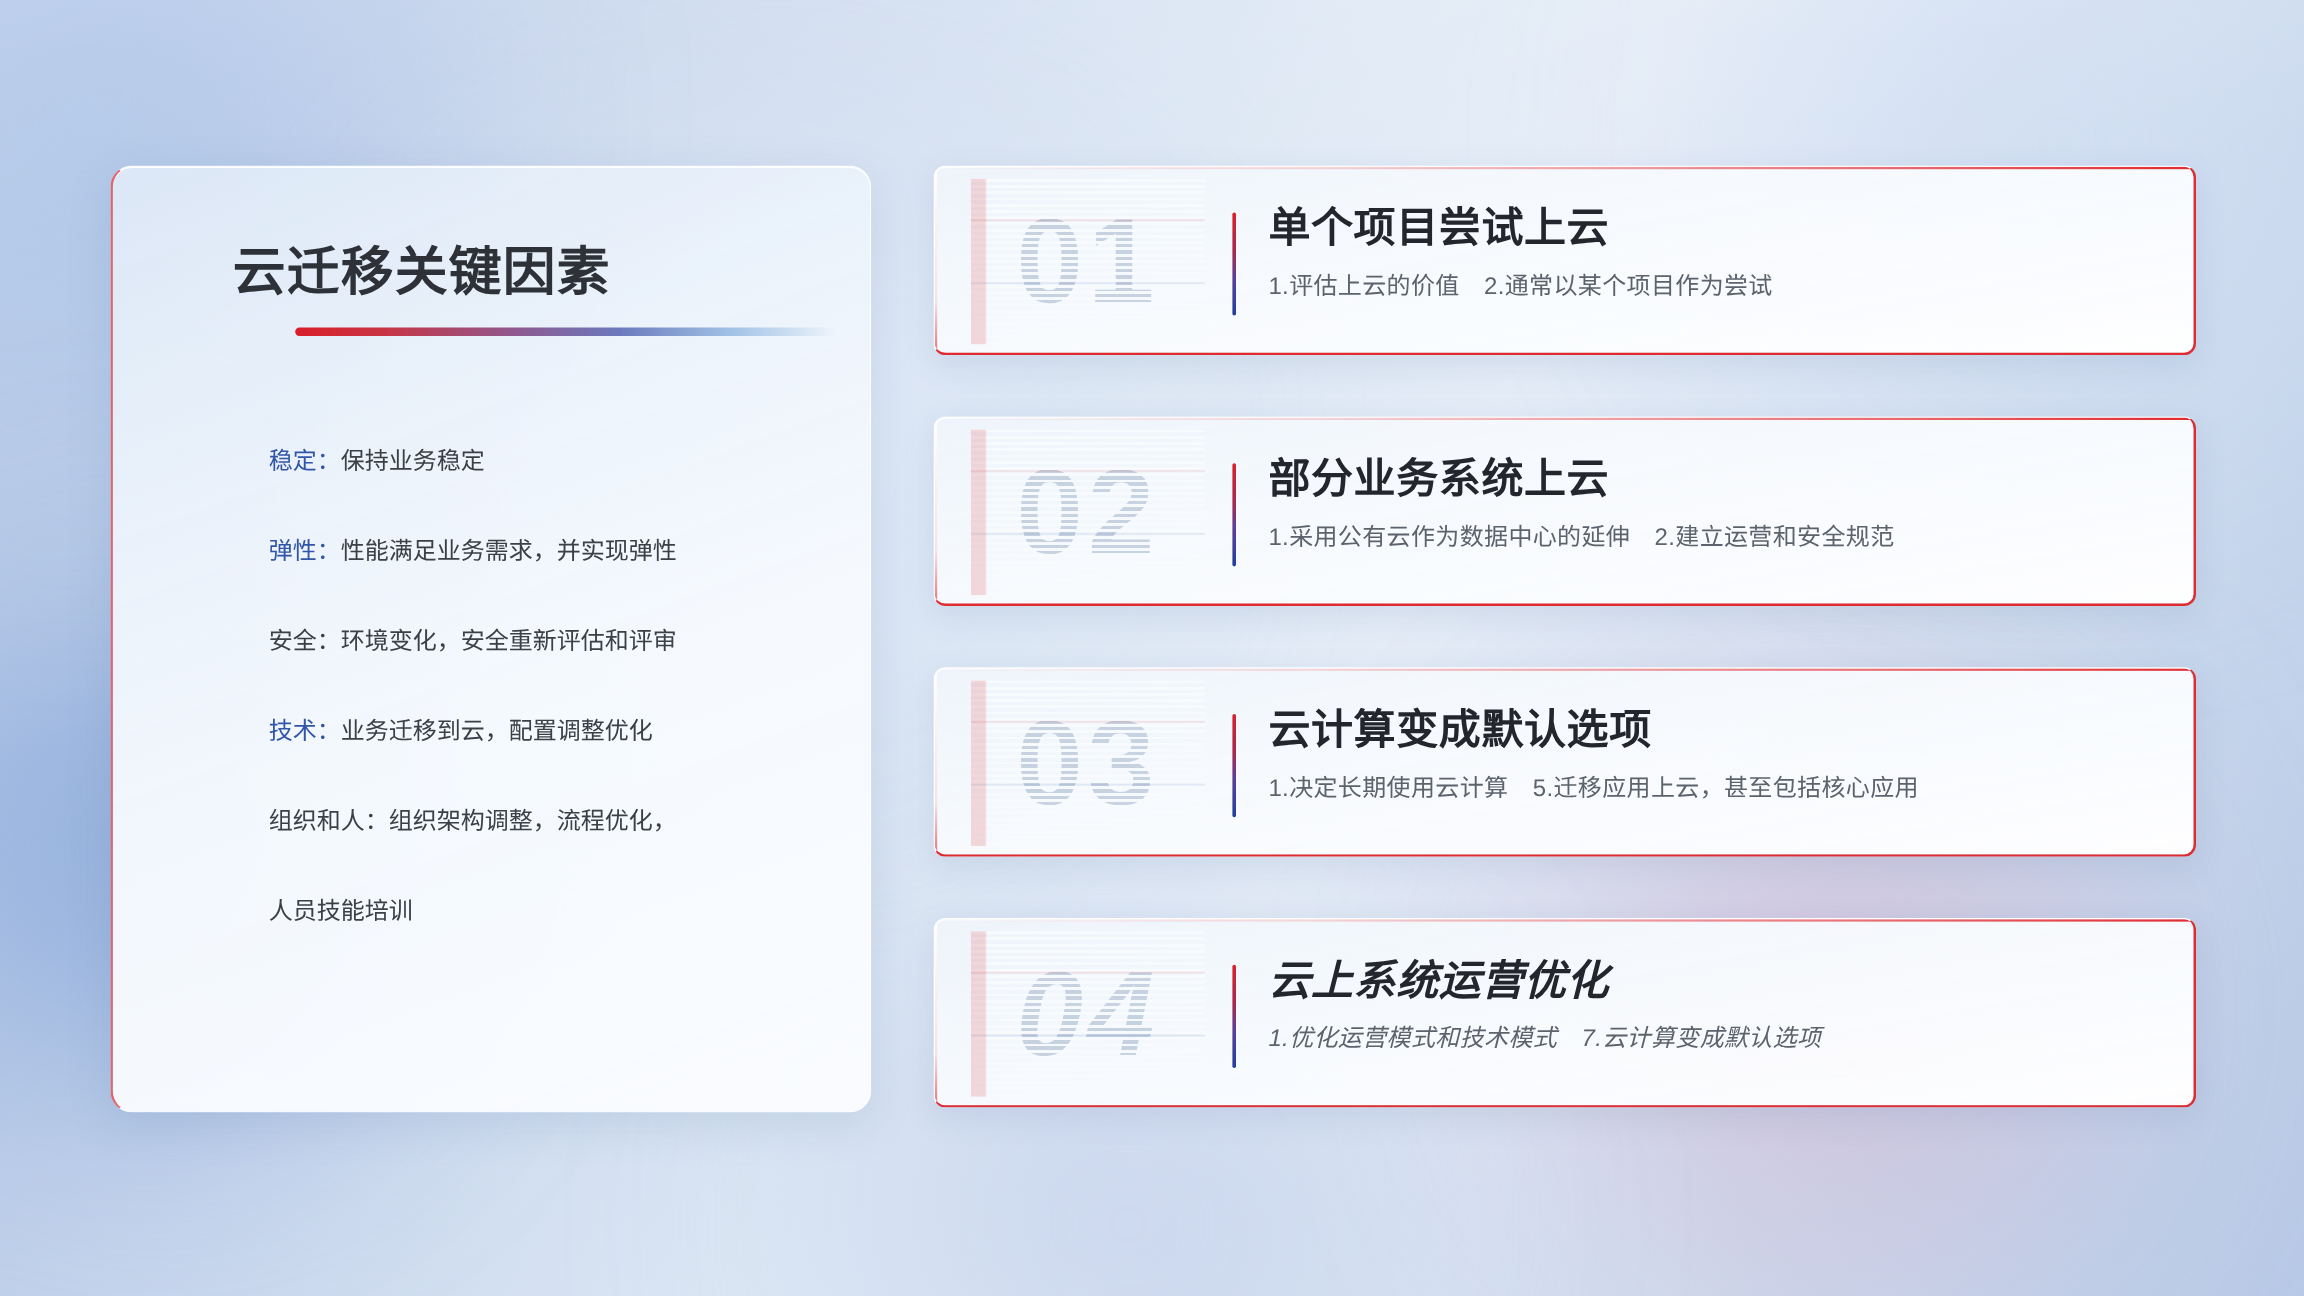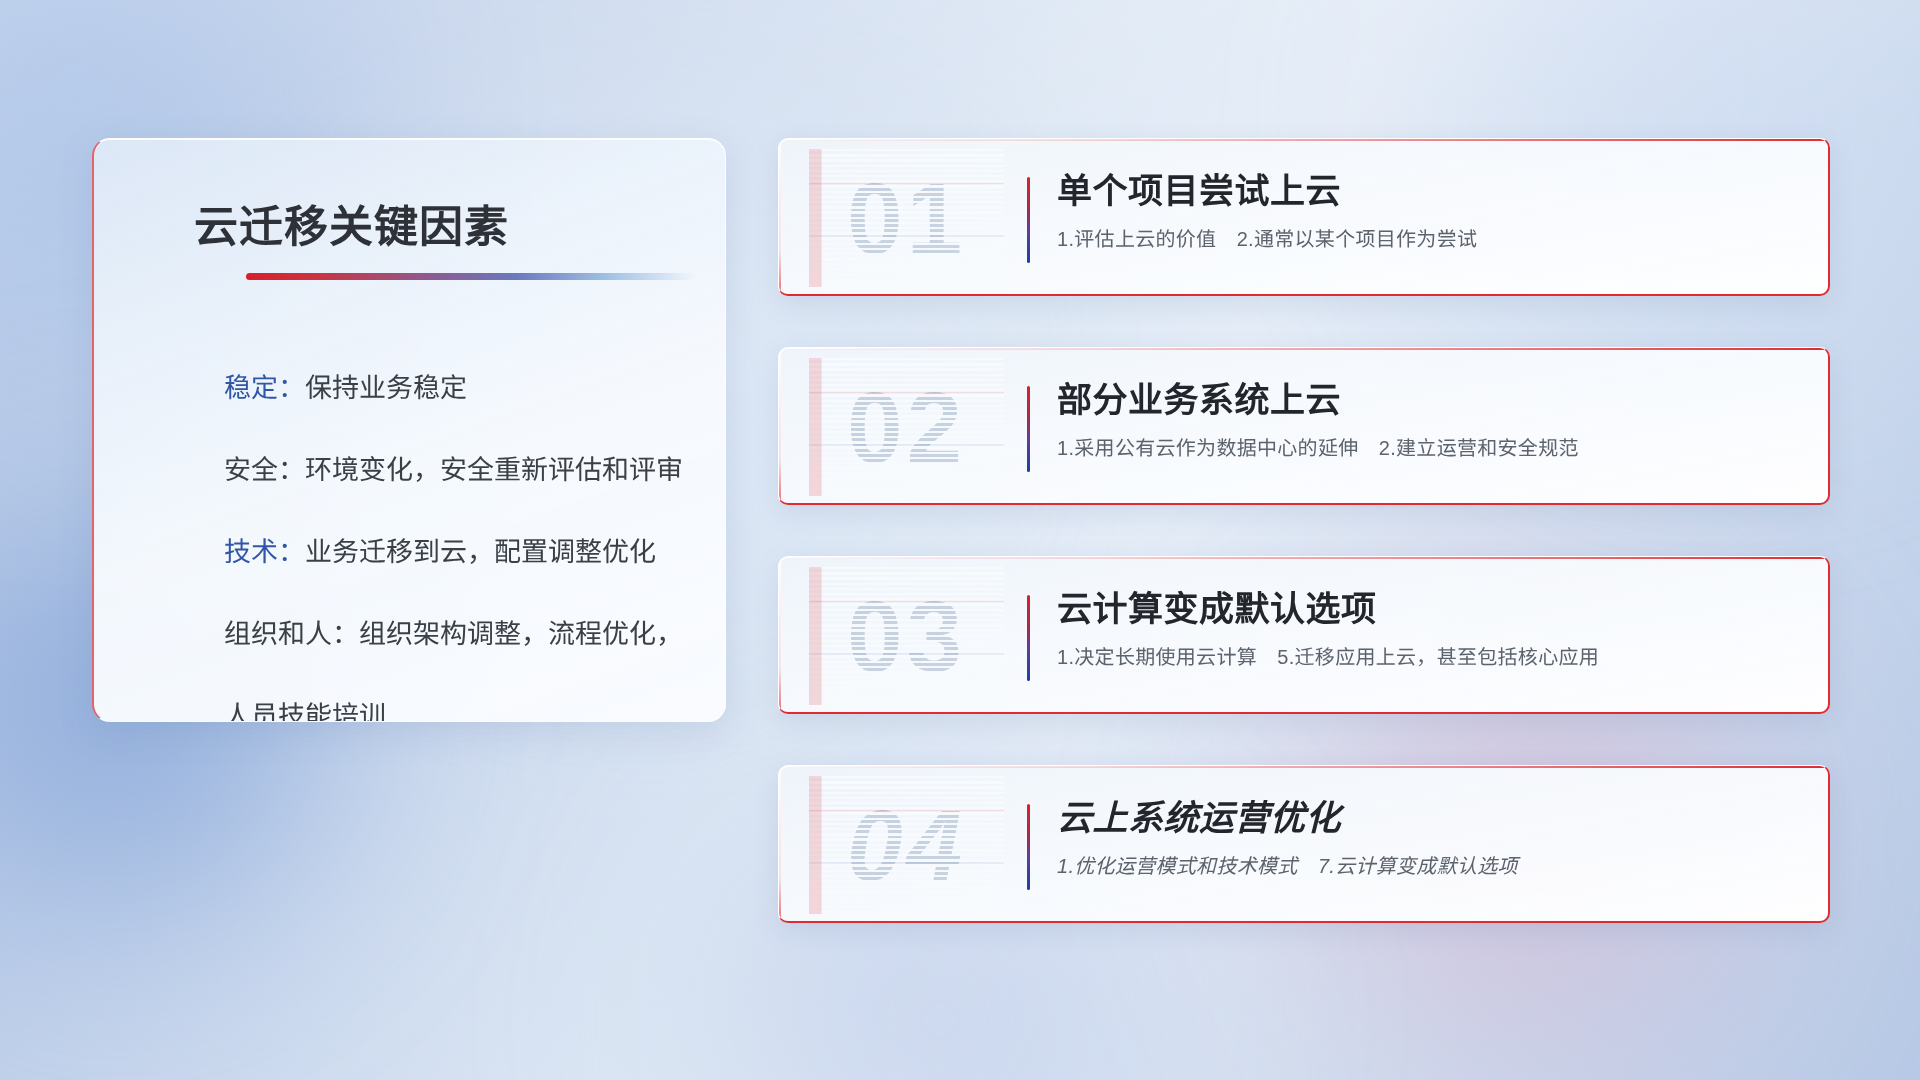--- a/index.html
+++ b/index.html
@@ -36,21 +36,21 @@
   .bg-sheen{
     position:absolute; inset:0;
     background:linear-gradient(165deg, rgba(255,255,255,.30) 0%, rgba(255,255,255,0) 40%);
   }
 
   
   .stage{ position:absolute; inset:0; }
 
   
   .left-panel{
-    position:absolute; left:92px; top:138px; width:634px; height:584px;
+    position:absolute; left:92px; top:138px; width:634px; height:789px;
     border-radius:18px;
     background:linear-gradient(160deg,
         rgba(223,234,247,.92) 0%,
         rgba(236,243,251,.94) 28%,
         rgba(246,250,254,.96) 55%,
         rgba(250,252,255,.97) 100%);
     border:1px solid rgba(255,255,255,.85);
     border-left:2.5px solid #e4646c;
     box-shadow:0 10px 36px rgba(90,118,165,.16), inset 0 1px 0 rgba(255,255,255,.9);
     overflow:hidden;
@@ -62,21 +62,21 @@
   }
   .panel-rule{
     position:absolute; left:152px; top:134px; width:450px; height:7px;
     border-radius:4px;
     background:linear-gradient(90deg,#d81f2a 0%, #c93443 16%, #8c5b93 42%, #6a79bd 60%, #9fc0e4 80%, rgba(200,222,244,0) 100%);
   }
   .panel-list{
     position:absolute; left:130px; top:236px; right:28px;
   }
   .panel-row{
-    font-size:27px; line-height:1;
+    font-size:20px; line-height:1;
     margin-bottom:55px; white-space:nowrap;
     color:#3b4047;
   }
   .panel-row:last-child{ margin-bottom:16px; }
   .panel-row .lbl{ color:#3156a8; }
   .panel-row .lbl.plain{ color:#3b4047;font-family:Liberation Serif, serif; }
   .panel-row .txt{ color:#3b4047; }
 
   
   .cards{ position:absolute; left:778px; top:138px; width:1052px; }
@@ -160,20 +160,23 @@
 
   <section class="left-panel">
     <h1 class="panel-title">云迁移关键因素</h1>
     <div class="panel-rule"></div>
     <div class="panel-list">
 
       <div class="panel-row">
         <span class="lbl">稳定：</span><span class="txt">保持业务稳定</span>
       </div>
 
+      <div class="panel-row">
+        <span class="lbl">弹性：</span><span class="txt">性能满足业务需求，并实现弹性</span>
+      </div>
 
       <div class="panel-row">
         <span class="lbl plain">安全：</span><span class="txt">环境变化，安全重新评估和评审</span>
       </div>
 
       <div class="panel-row">
         <span class="lbl">技术：</span><span class="txt">业务迁移到云，配置调整优化</span>
       </div>
 
       <div class="panel-row">

